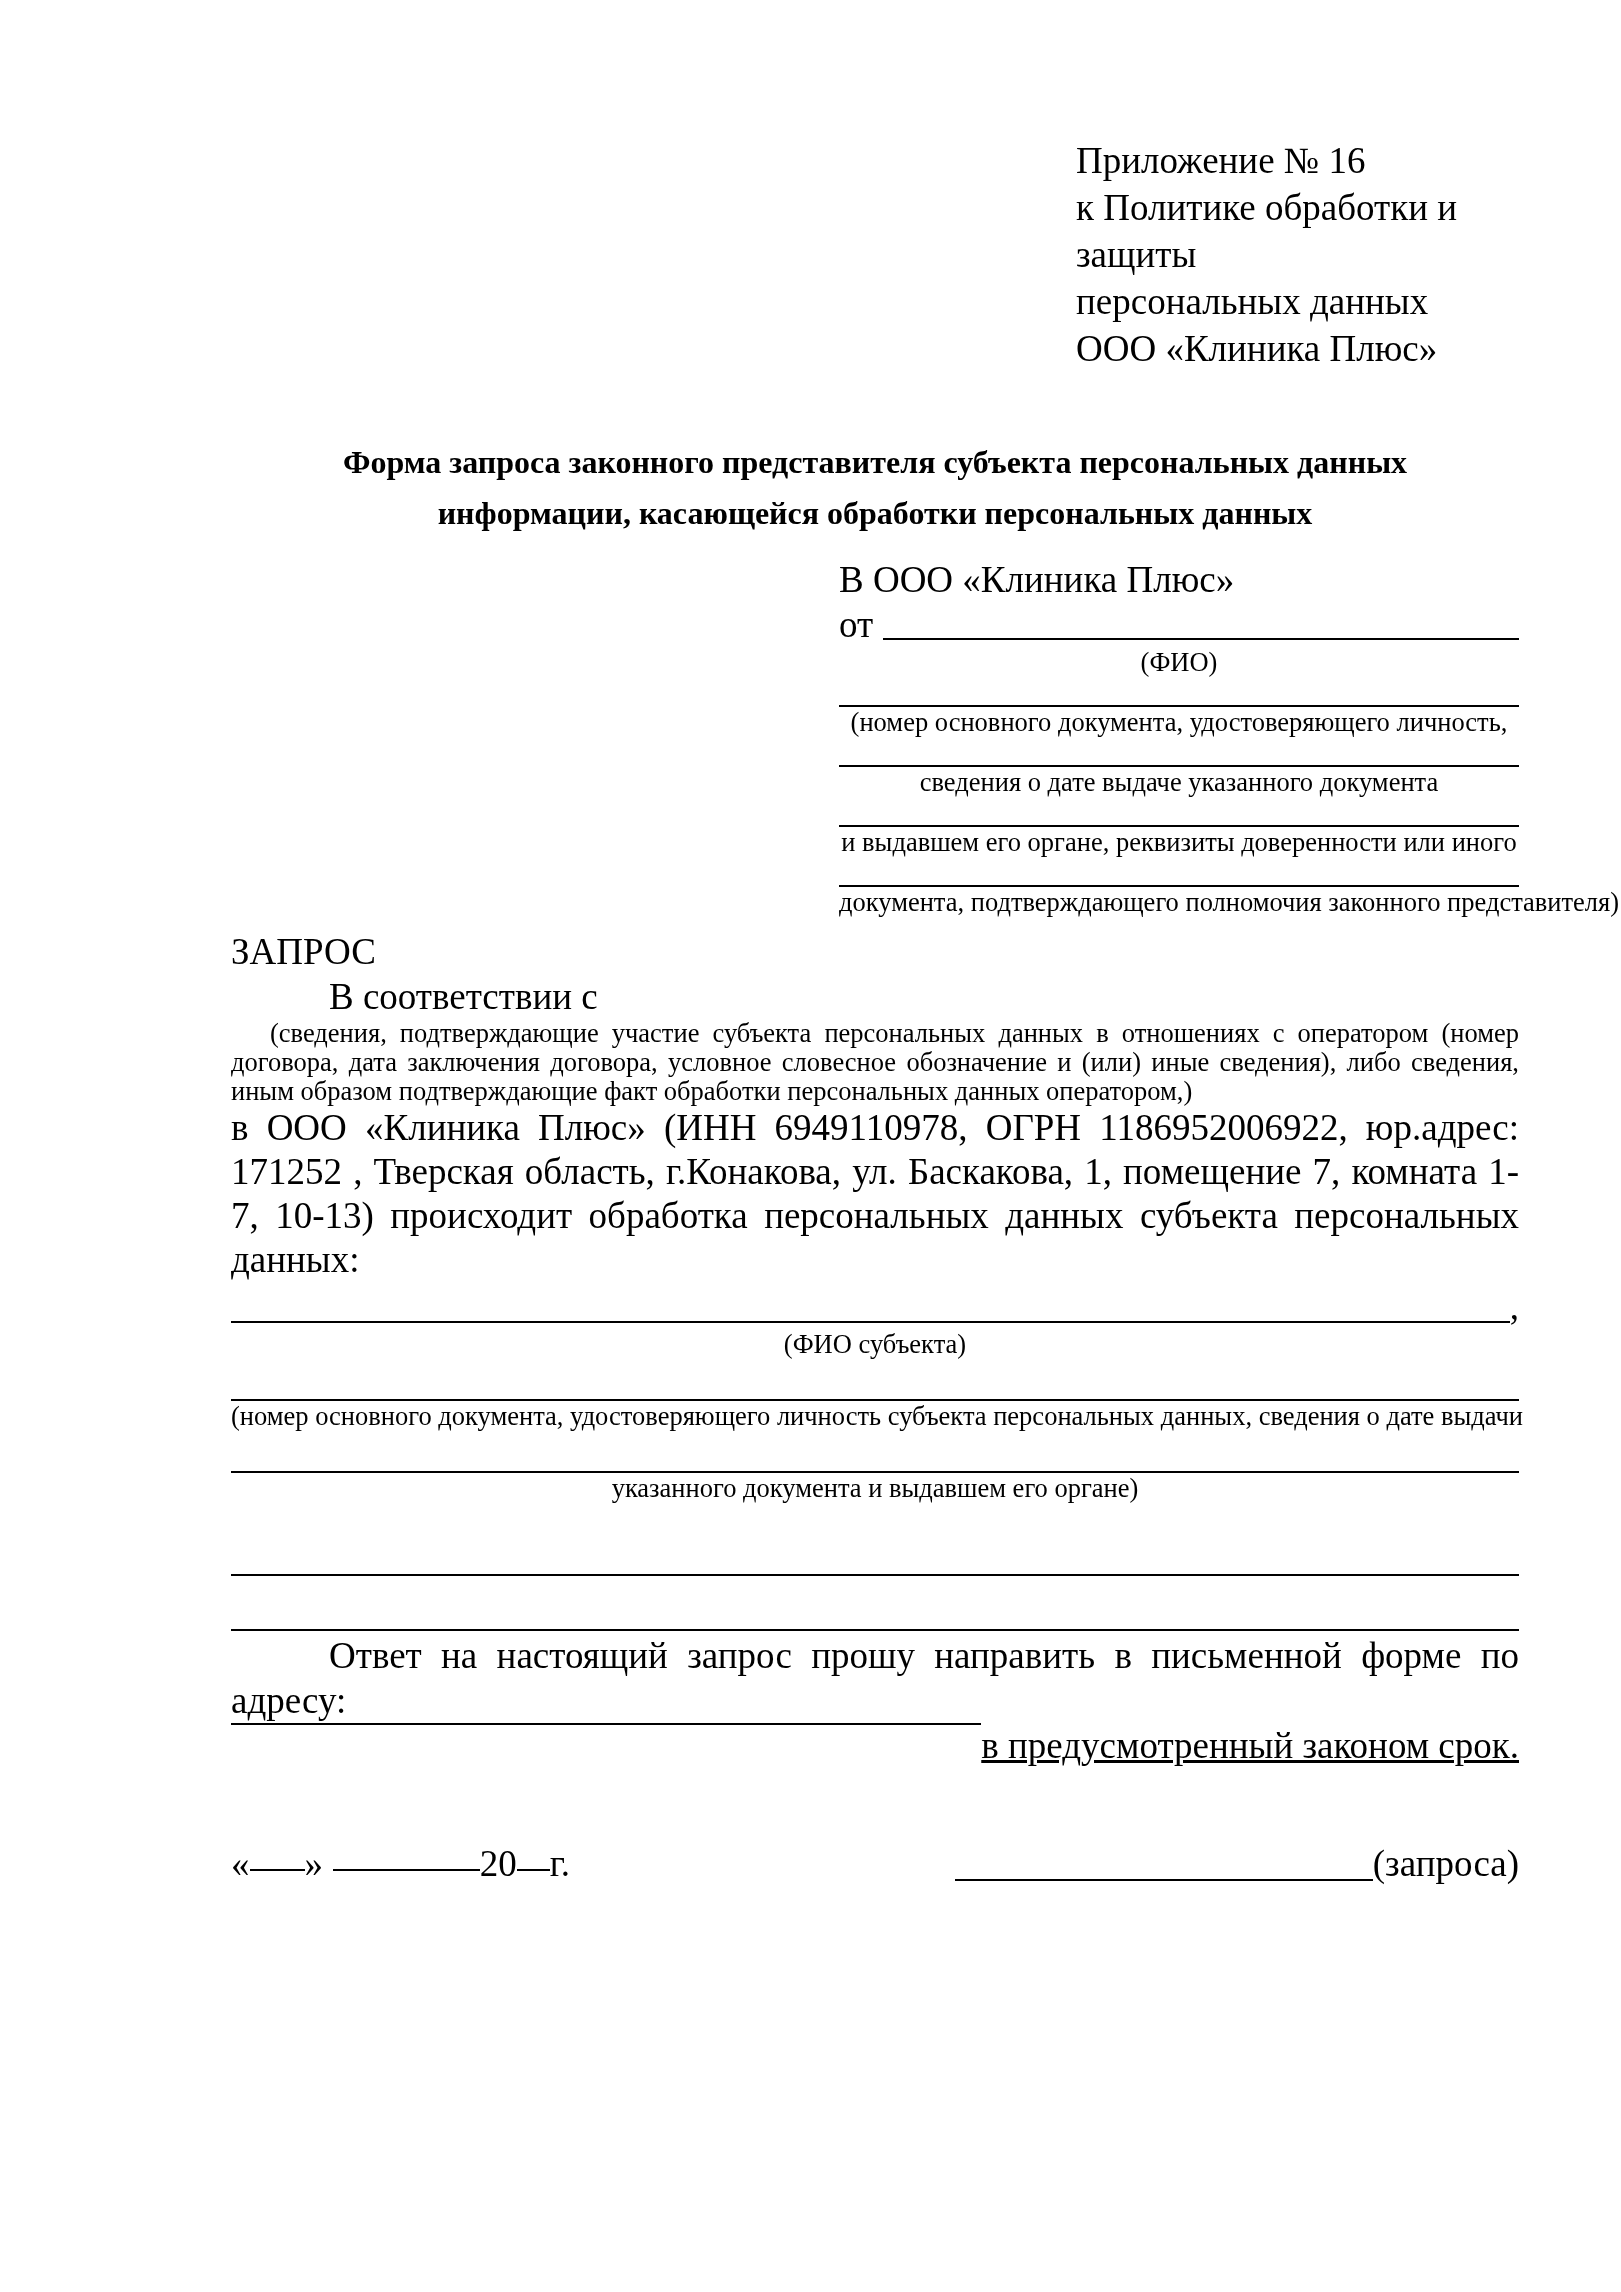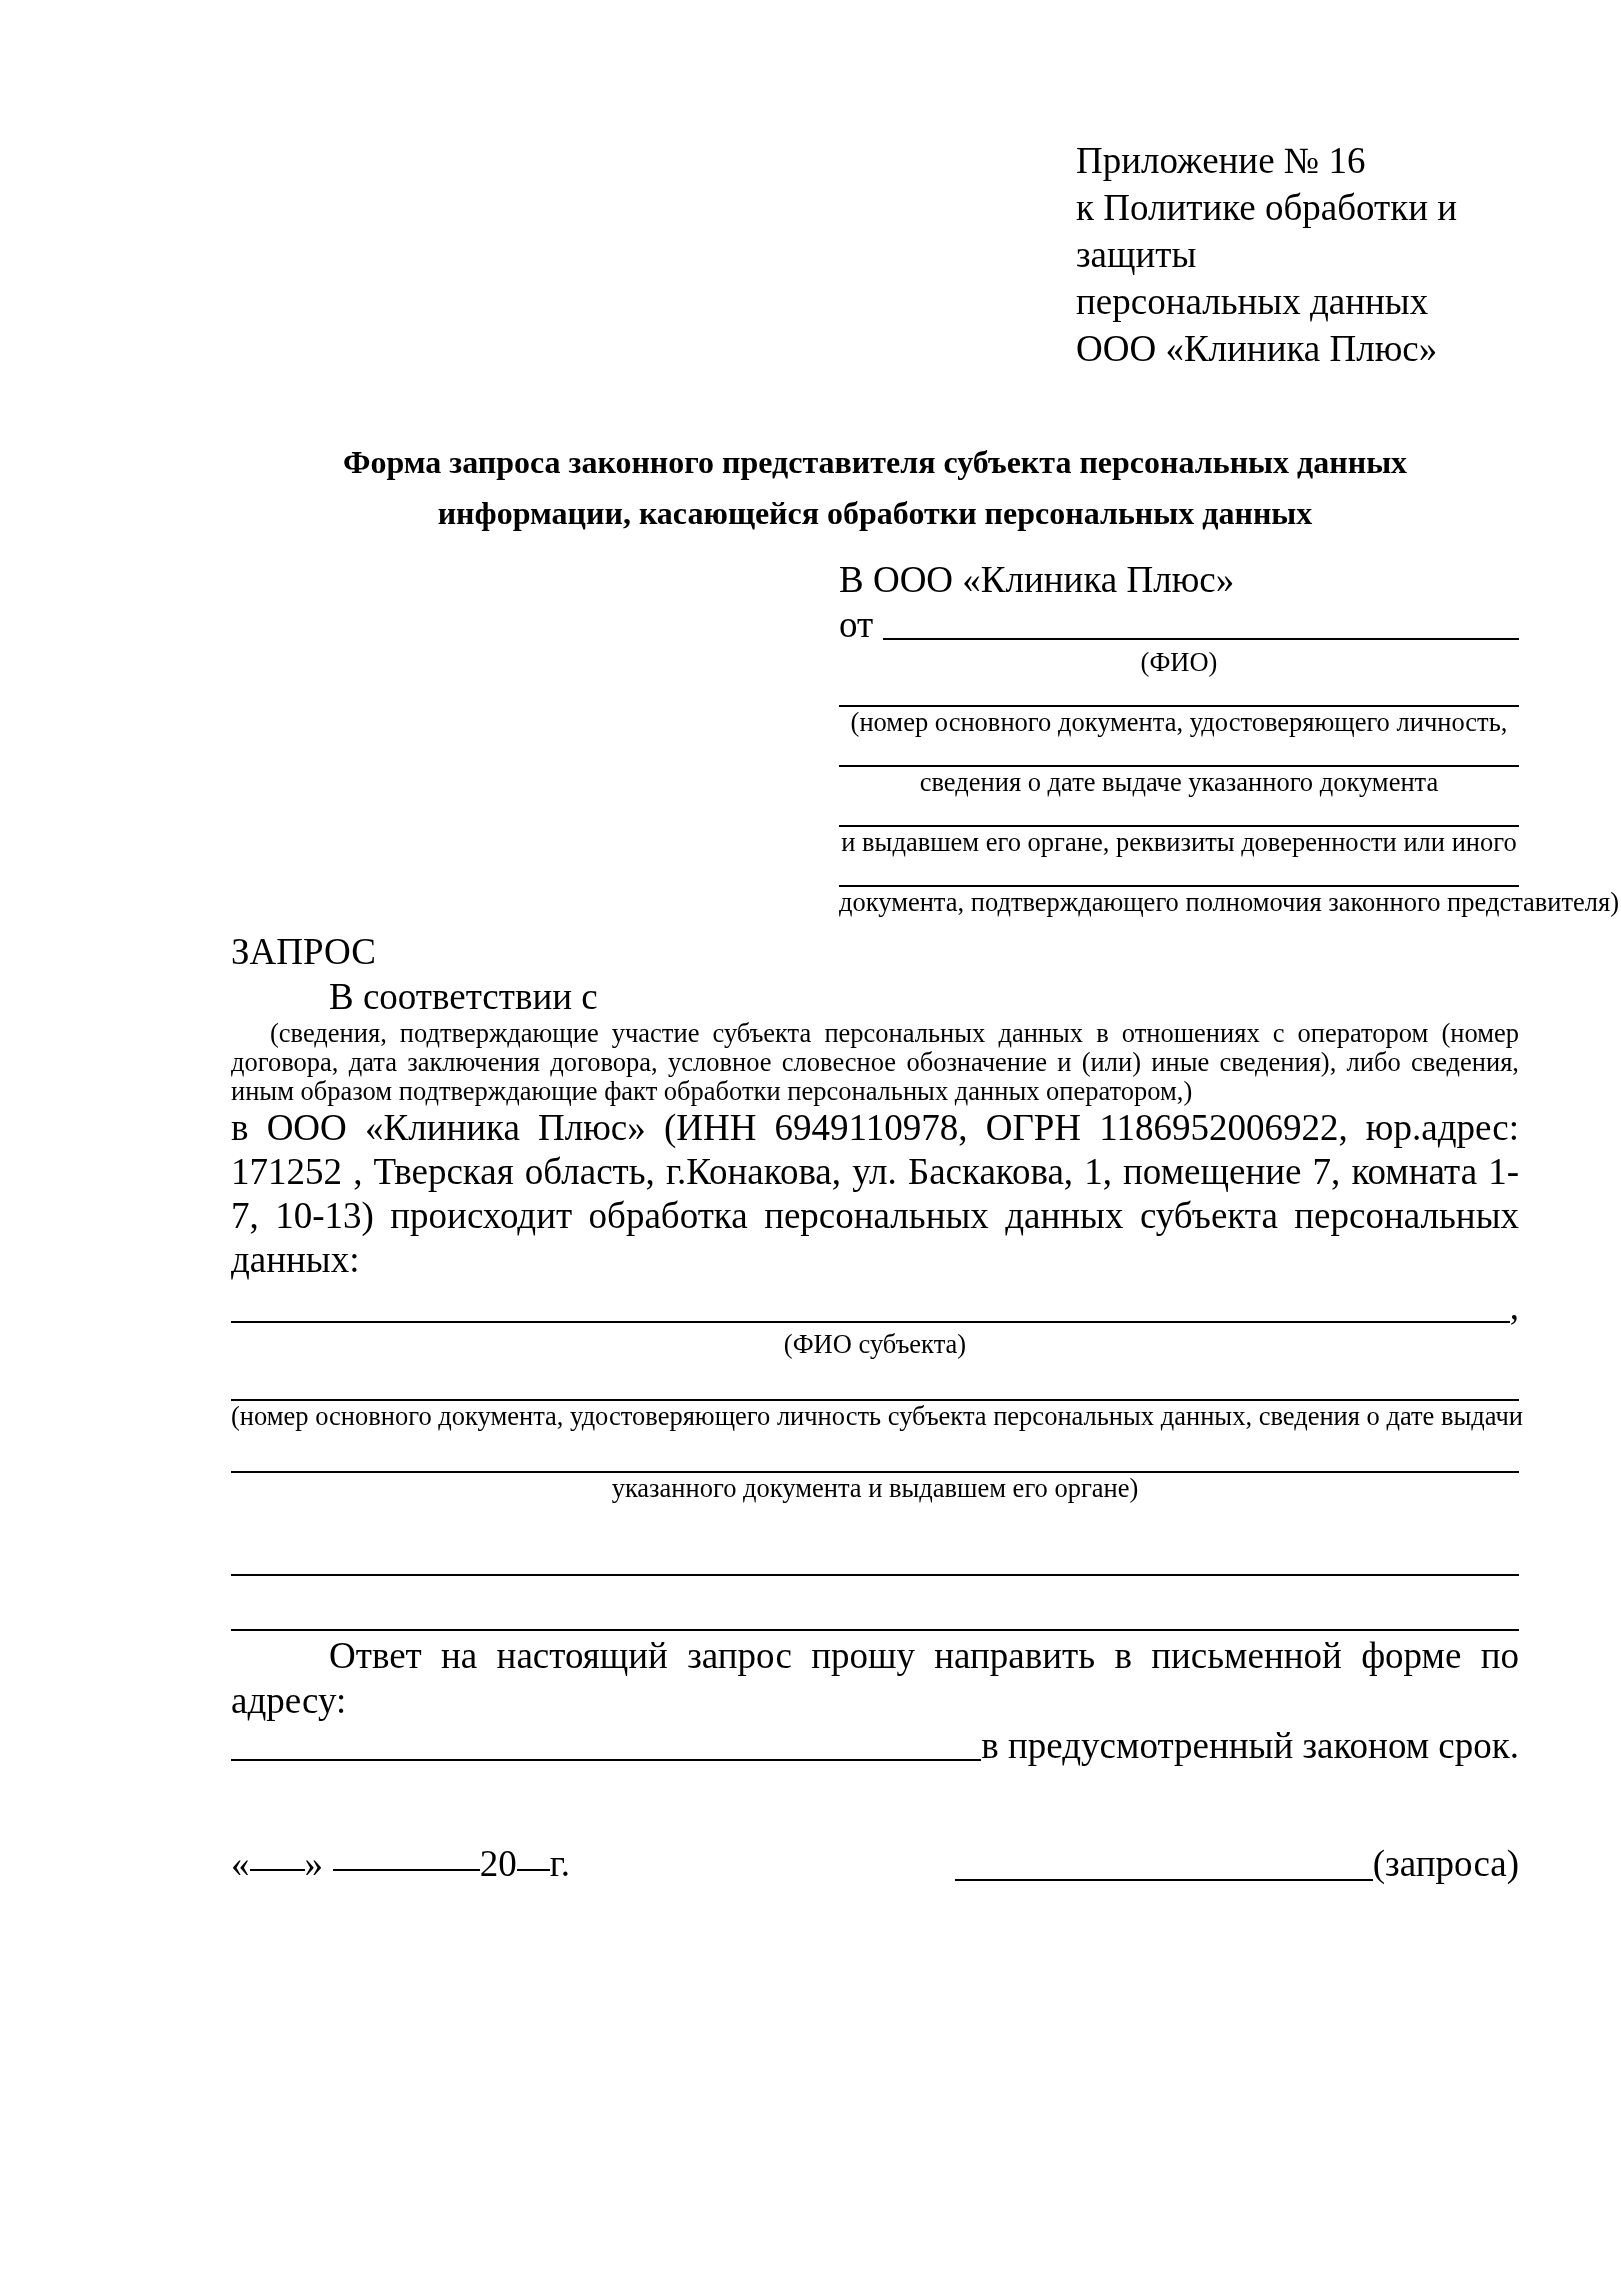--- a/index.html
+++ b/index.html
@@ -27,21 +27,21 @@
   .intro-row { display:flex; align-items:flex-end; font-size:37px; line-height:45px; padding-left:98px; }
   .fine-print { font-size:26.5px; line-height:29px; text-align:justify; text-indent:39px; }
   .par { font-size:37px; line-height:44px; text-align:justify; }
   .subject-row { display:flex; align-items:flex-end; font-size:37px; line-height:44px; margin-top:3.9px; }
   .subject-row .grow-line { flex:1 1 auto; border-bottom:2px solid #000; margin-bottom:6.9px; }
   .docline { height:41px; border-bottom:2px solid #000; }
   .blank1 { margin-top:33px; height:39px; border-bottom:2px solid #000; }
   .blank2 { margin-top:11.8px; height:43px; border-bottom:2px solid #000; }
   .answer-sentence { font-size:37px; line-height:45px; margin-top:2px;
     text-align:justify; text-align-last:justify; text-indent:98px; }
-  .answer-row { display:flex; align-items:flex-end; font-size:37px; line-height:45px; }
+  .answer-row { display:flex; align-items:flex-start; font-size:37px; line-height:45px;text-decoration:underline; }
   .answer-row .grow-line { flex:1 1 auto; border-bottom:2px solid #000; margin-bottom:6.9px; }
   .answer-row .tail { white-space:nowrap; }
   
   .footer-row { margin-top:73px; display:flex; justify-content:space-between; align-items:flex-end;
     font-size:37px; line-height:45px; }
   .seg { display:inline-block; border-bottom:2px solid #000; margin-bottom:4.9px; vertical-align:baseline; }
   .seg-day { width:55px; }
   .seg-month { width:147px; margin-left:9.8px; }
   .seg-year { width:33px; }
   .sig-group { display:flex; align-items:flex-end; }

